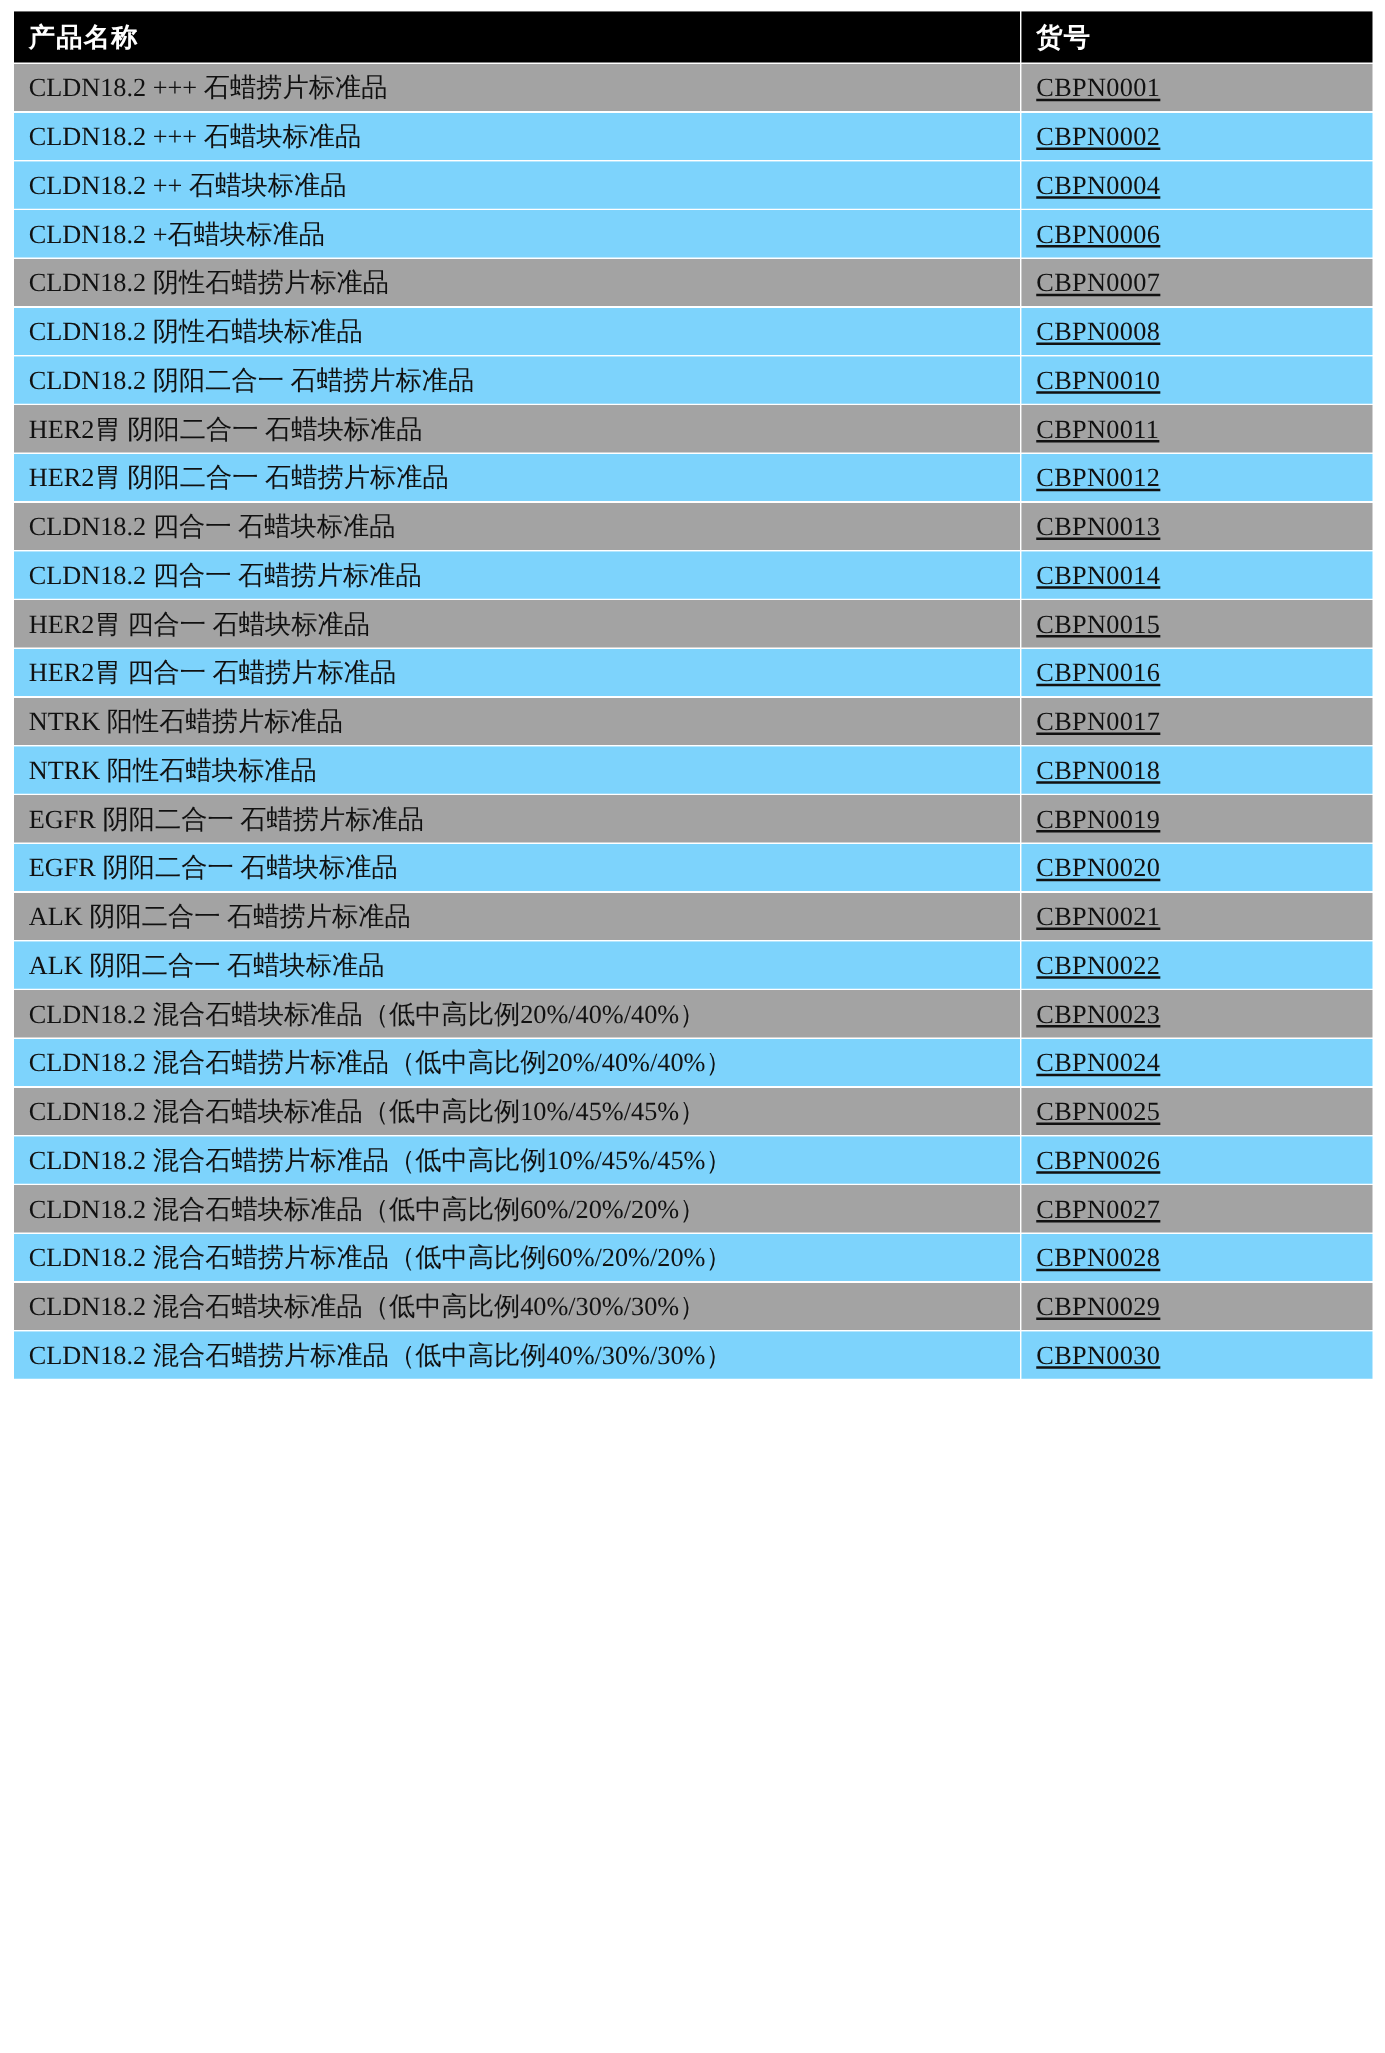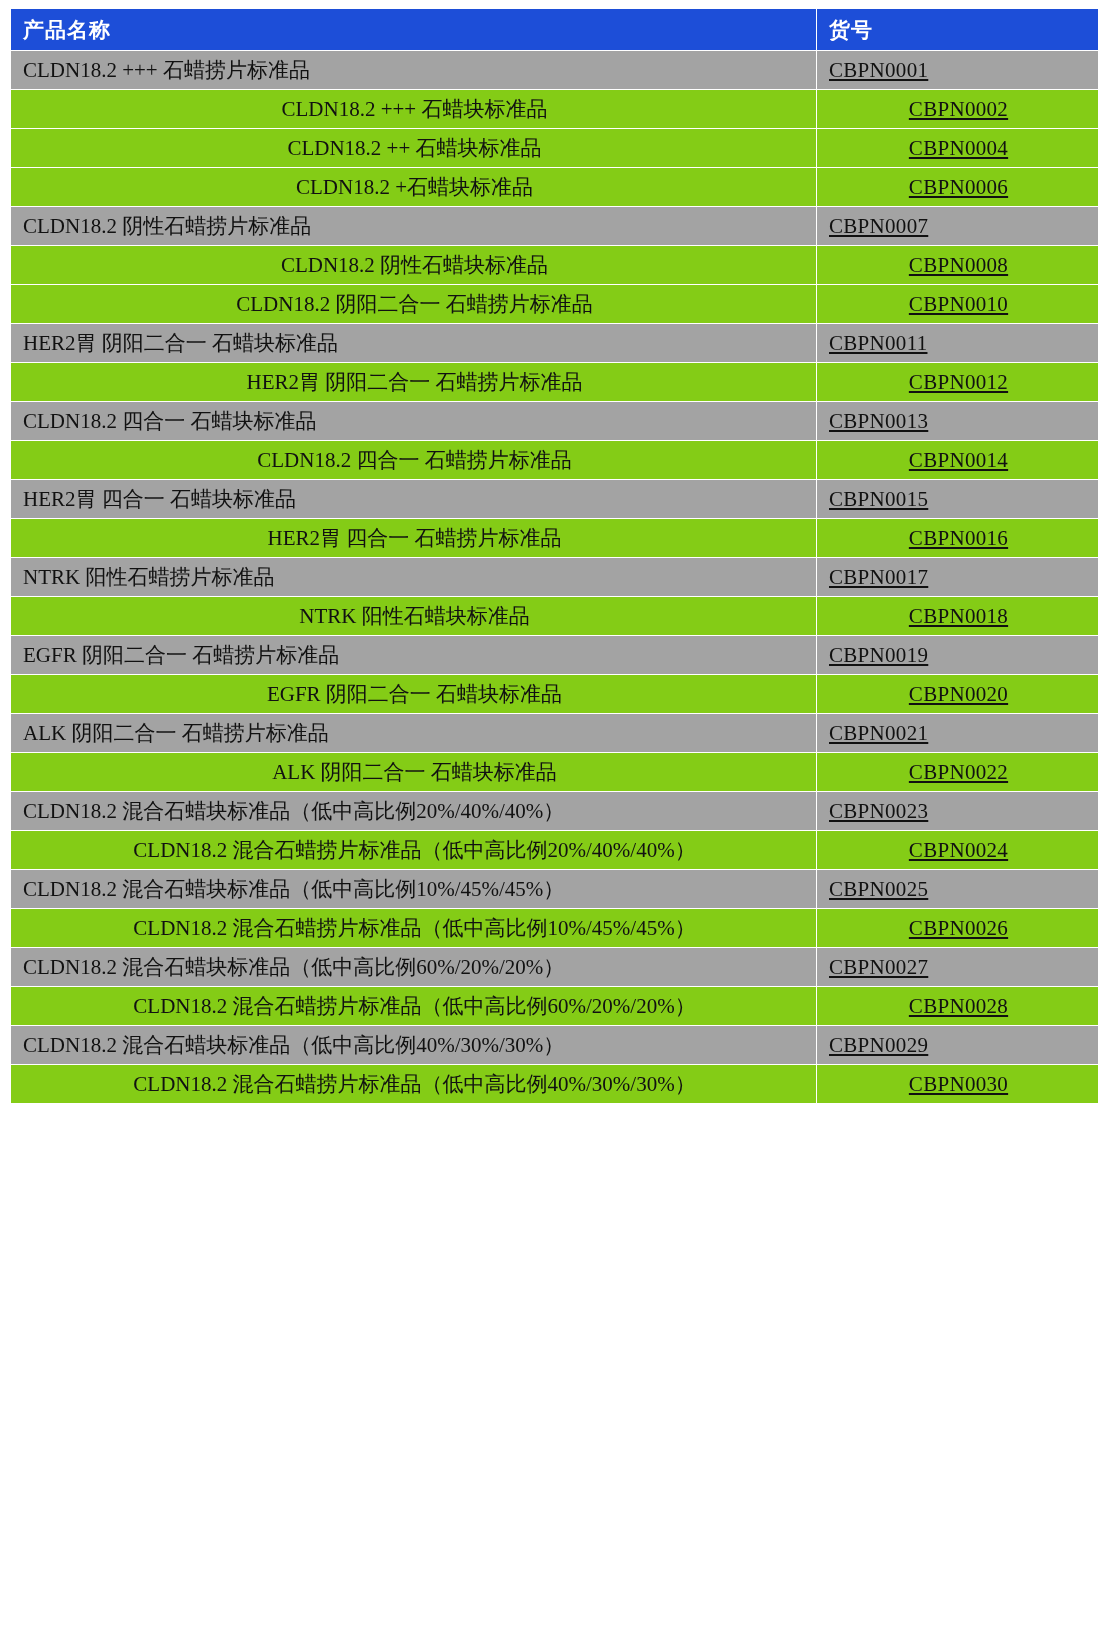--- a/index.html
+++ b/index.html
@@ -31,34 +31,33 @@
     padding: 6px 10px 6px 12px;
     font-size: 21px;
     line-height: 26px;
     height: 38px;
     box-sizing: border-box;
     color: #111111;
     white-space: nowrap;
     overflow: hidden;
   }
   table.product-table thead th {
-    background: #1d4ed8;
+    background: #000000;
     color: #ffffff;
     font-weight: bold;
     text-align: left;
     font-size: 21px;
     height: 42px;
     letter-spacing: 1px;
   }
   table.product-table tbody tr.row-odd td {
     background: #a3a3a3;
   }
   table.product-table tbody tr.row-even td {
-    background: #84cc16;
-    text-align: center;
+    background: #7dd3fc;
   }
   .cell-code {
     letter-spacing: 0.3px;
     text-decoration: underline;
   }
 </style>
 </head>
 <body>
 
 <div class="table-wrap">

